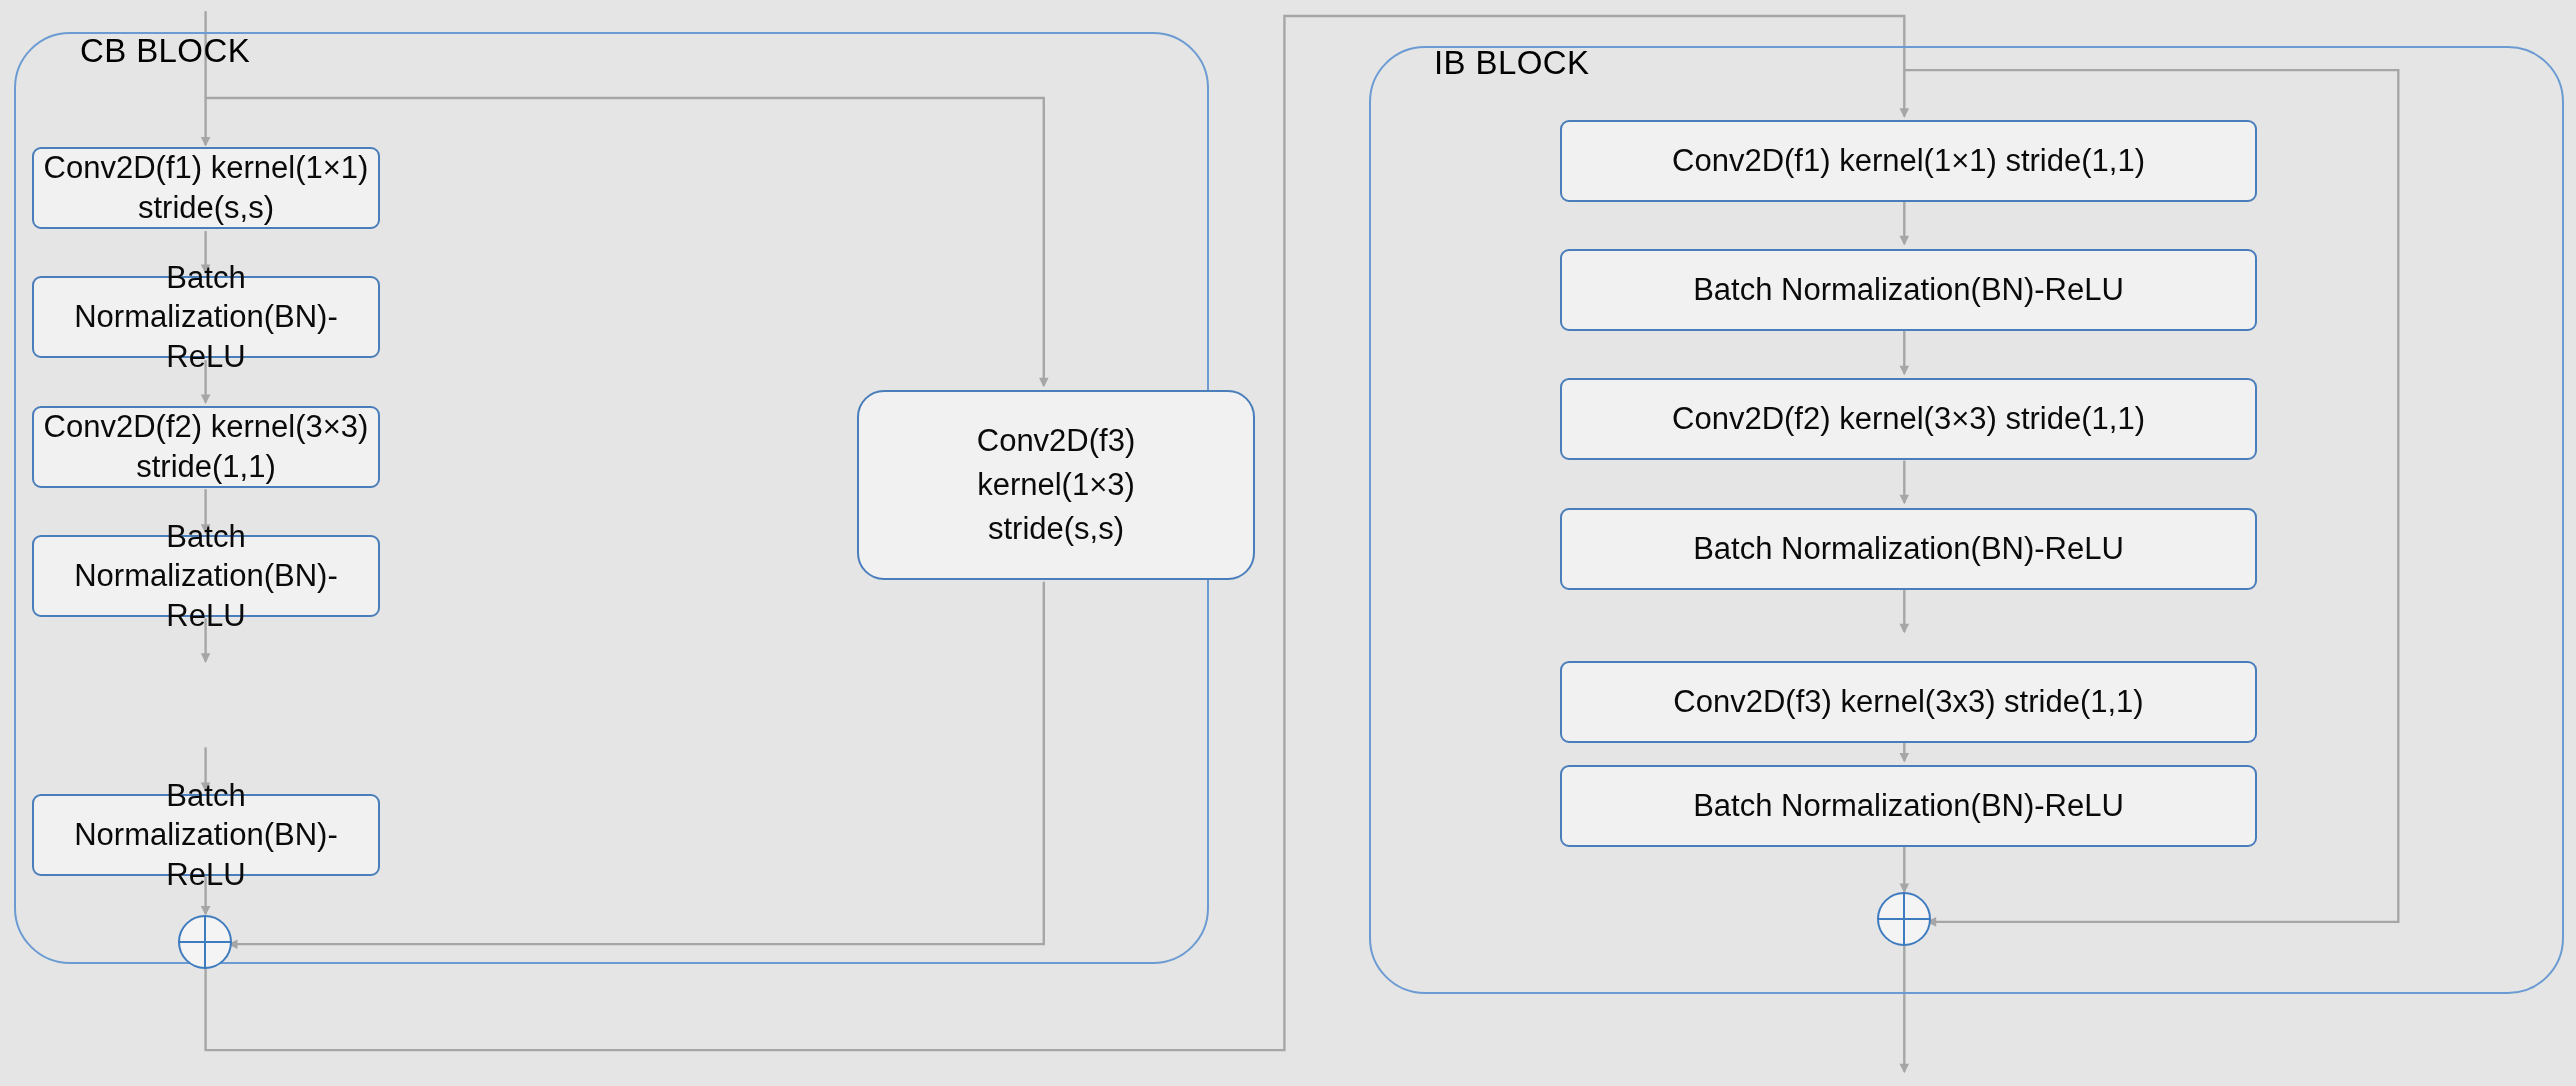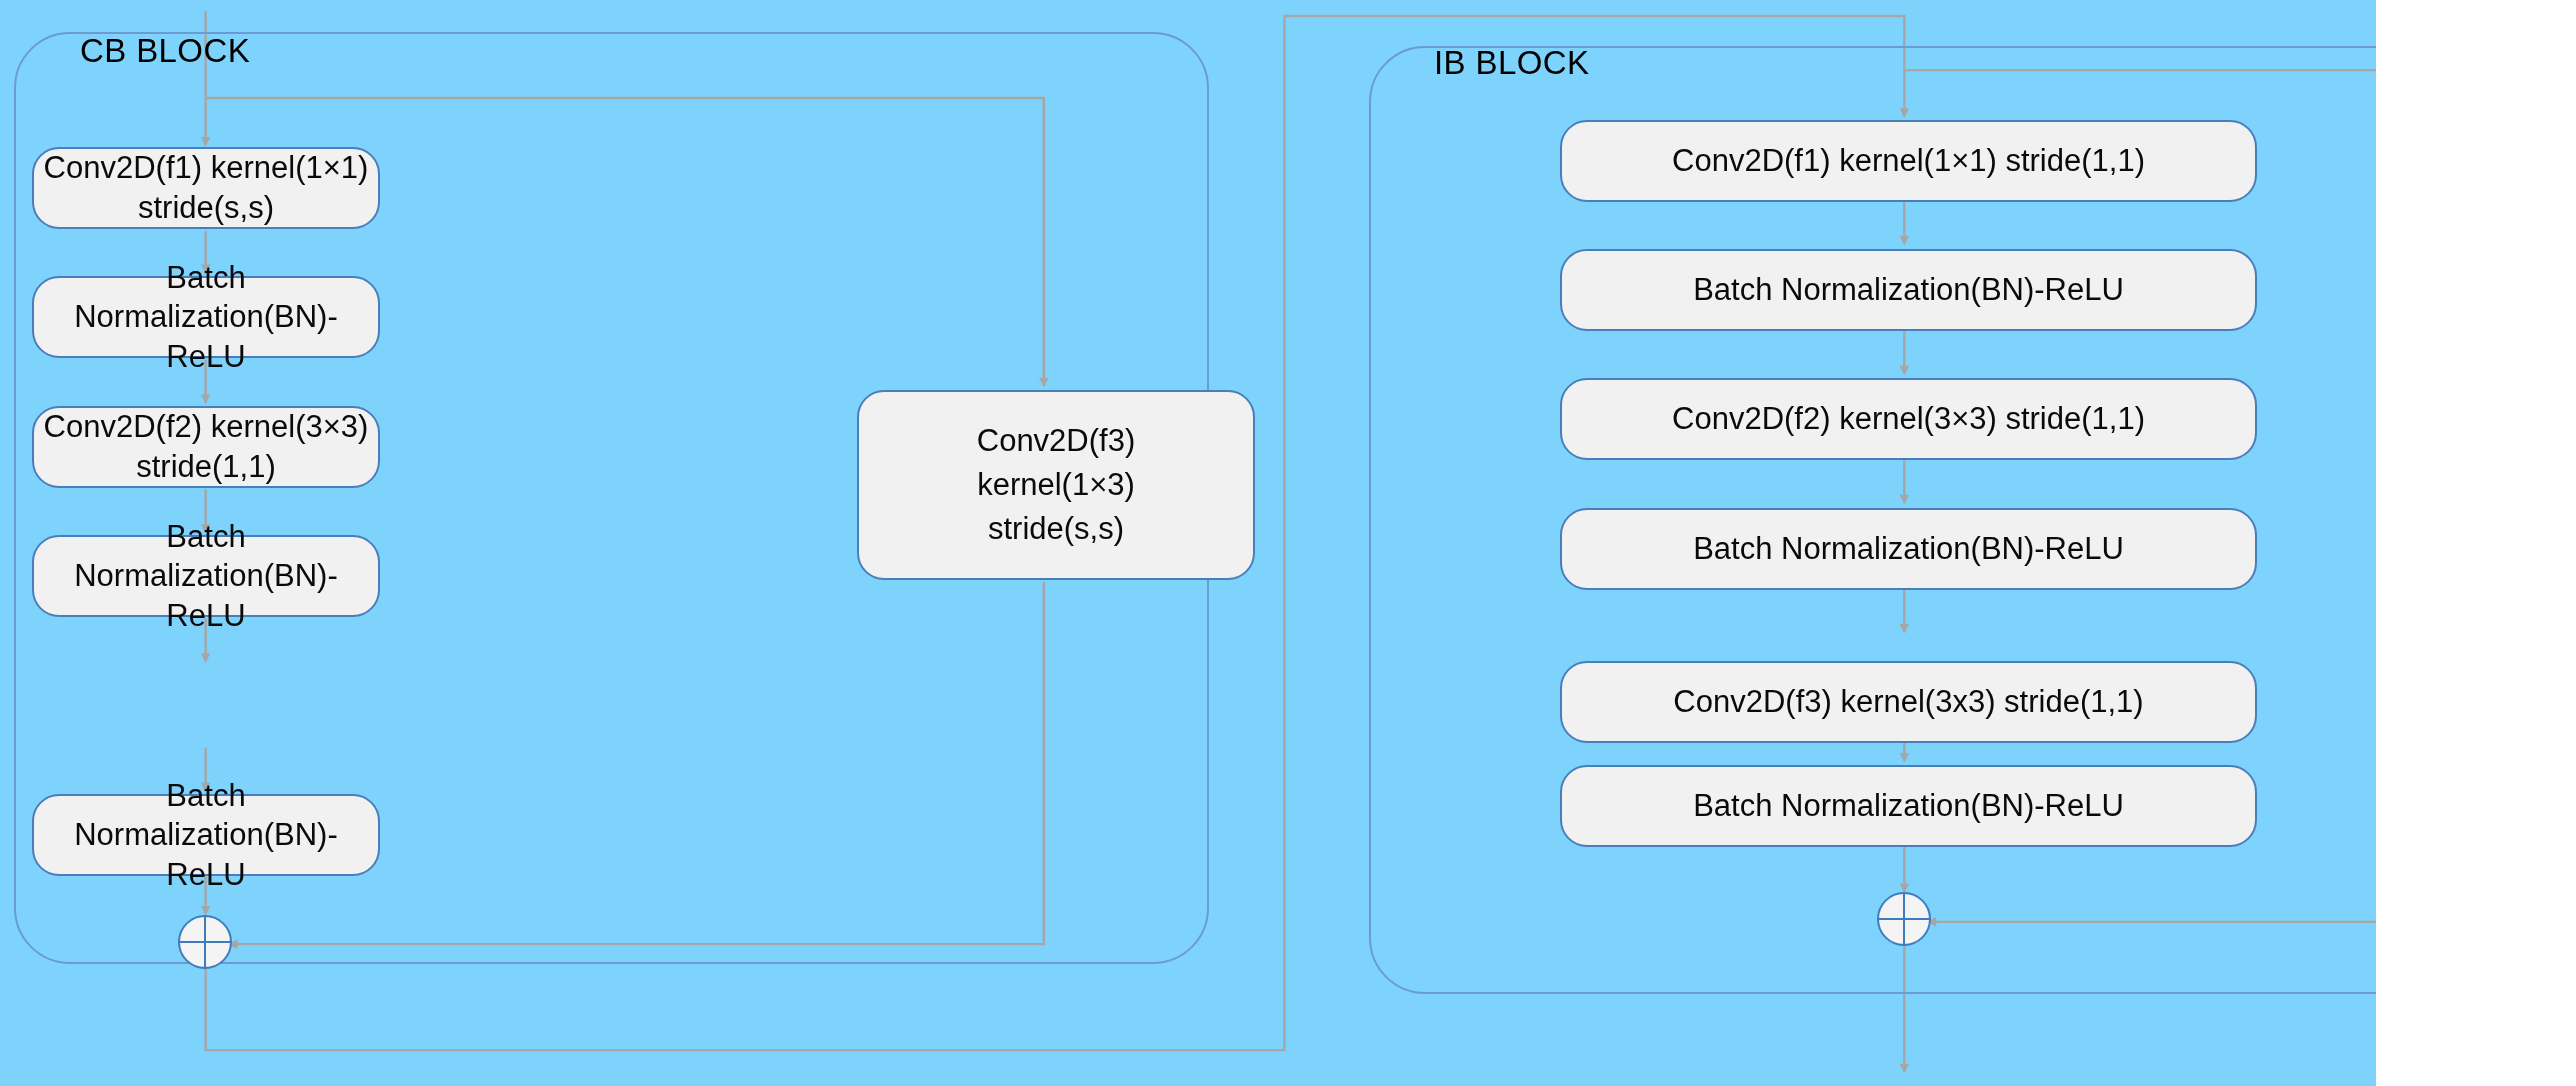--- a/index.html
+++ b/index.html
@@ -6,23 +6,23 @@
   html, body {
     margin: 0;
     padding: 0;
     background: #ffffff;
   }
   body {
     font-family: "Liberation Sans", sans-serif;
   }
   #stage {
     position: relative;
-    width: 2376px;
+    width: 2576px;
     height: 1086px;
-    background: #7dd3fc;
+    background: #e5e5e5;
     overflow: hidden;
   }
   svg.wires {
     position: absolute;
     left: 0;
     top: 0;
     width: 2576px;
     height: 1086px;
     pointer-events: none;
   }
@@ -38,21 +38,21 @@
     font-size: 33px;
     color: #000000;
     letter-spacing: 0.4px;
     white-space: nowrap;
   }
   .node {
     position: absolute;
     box-sizing: border-box;
     background: #f1f1f1;
     border: 2.4px solid #4a7ebb;
-    border-radius: 27px;
+    border-radius: 9px;
     display: flex;
     align-items: center;
     justify-content: center;
     text-align: center;
     font-size: 31px;
     color: #0a0a0a;
     line-height: 1.28;
     padding: 0 8px;
   }
   .node.multiline {

